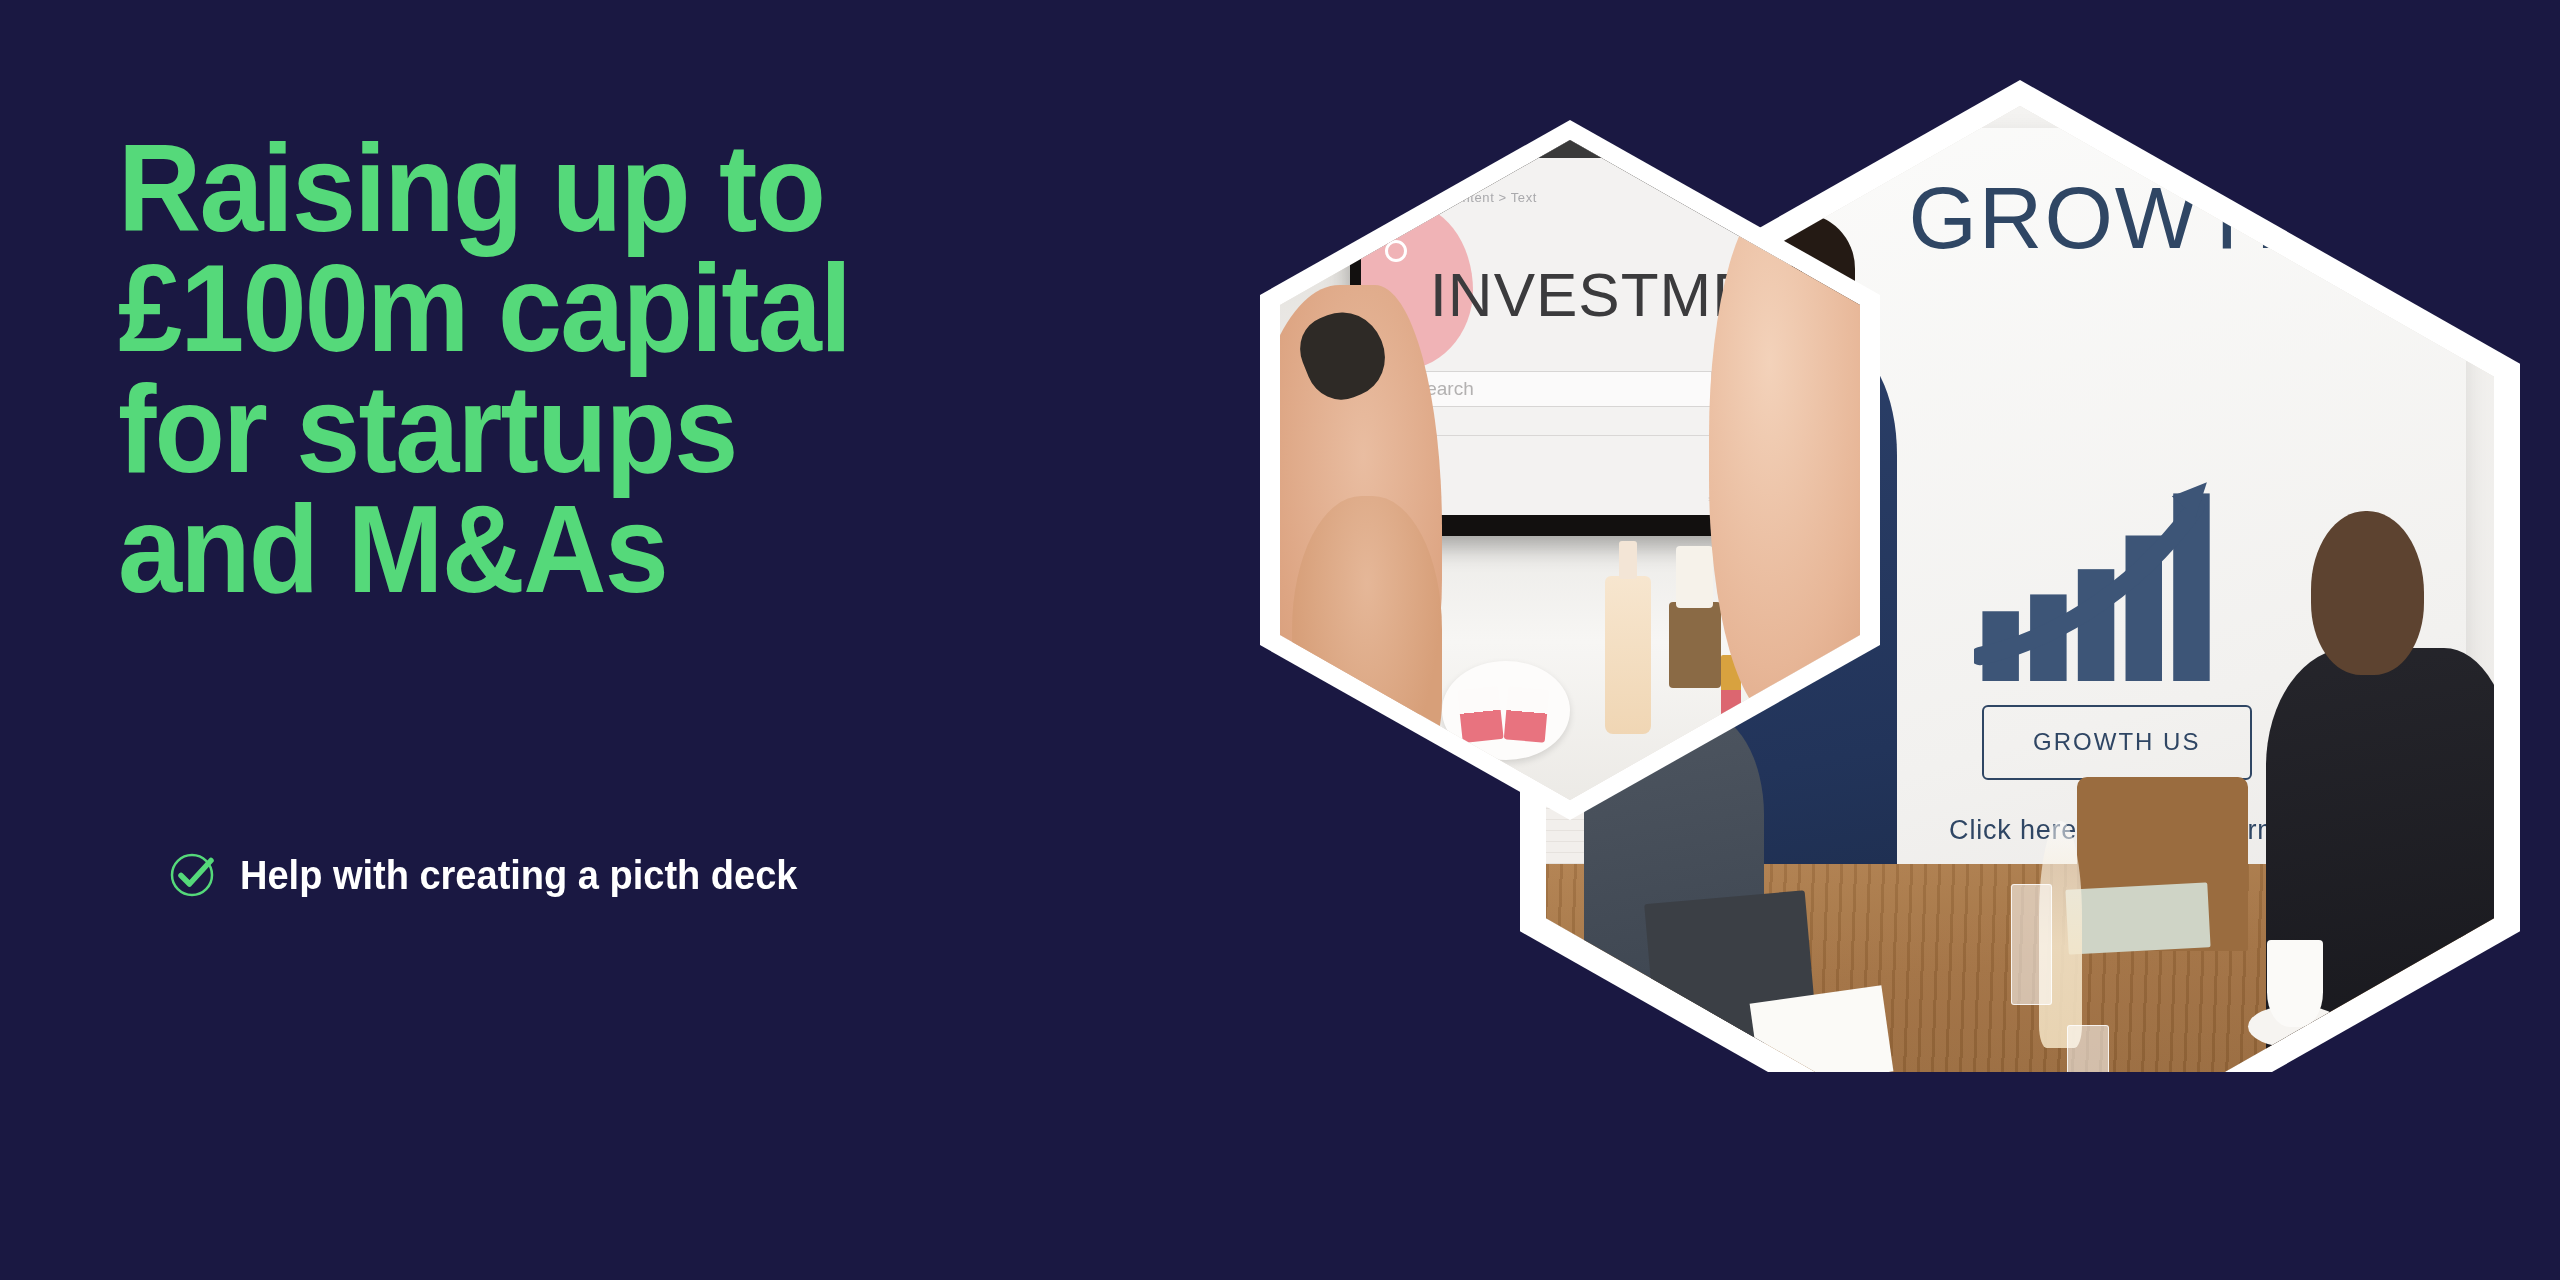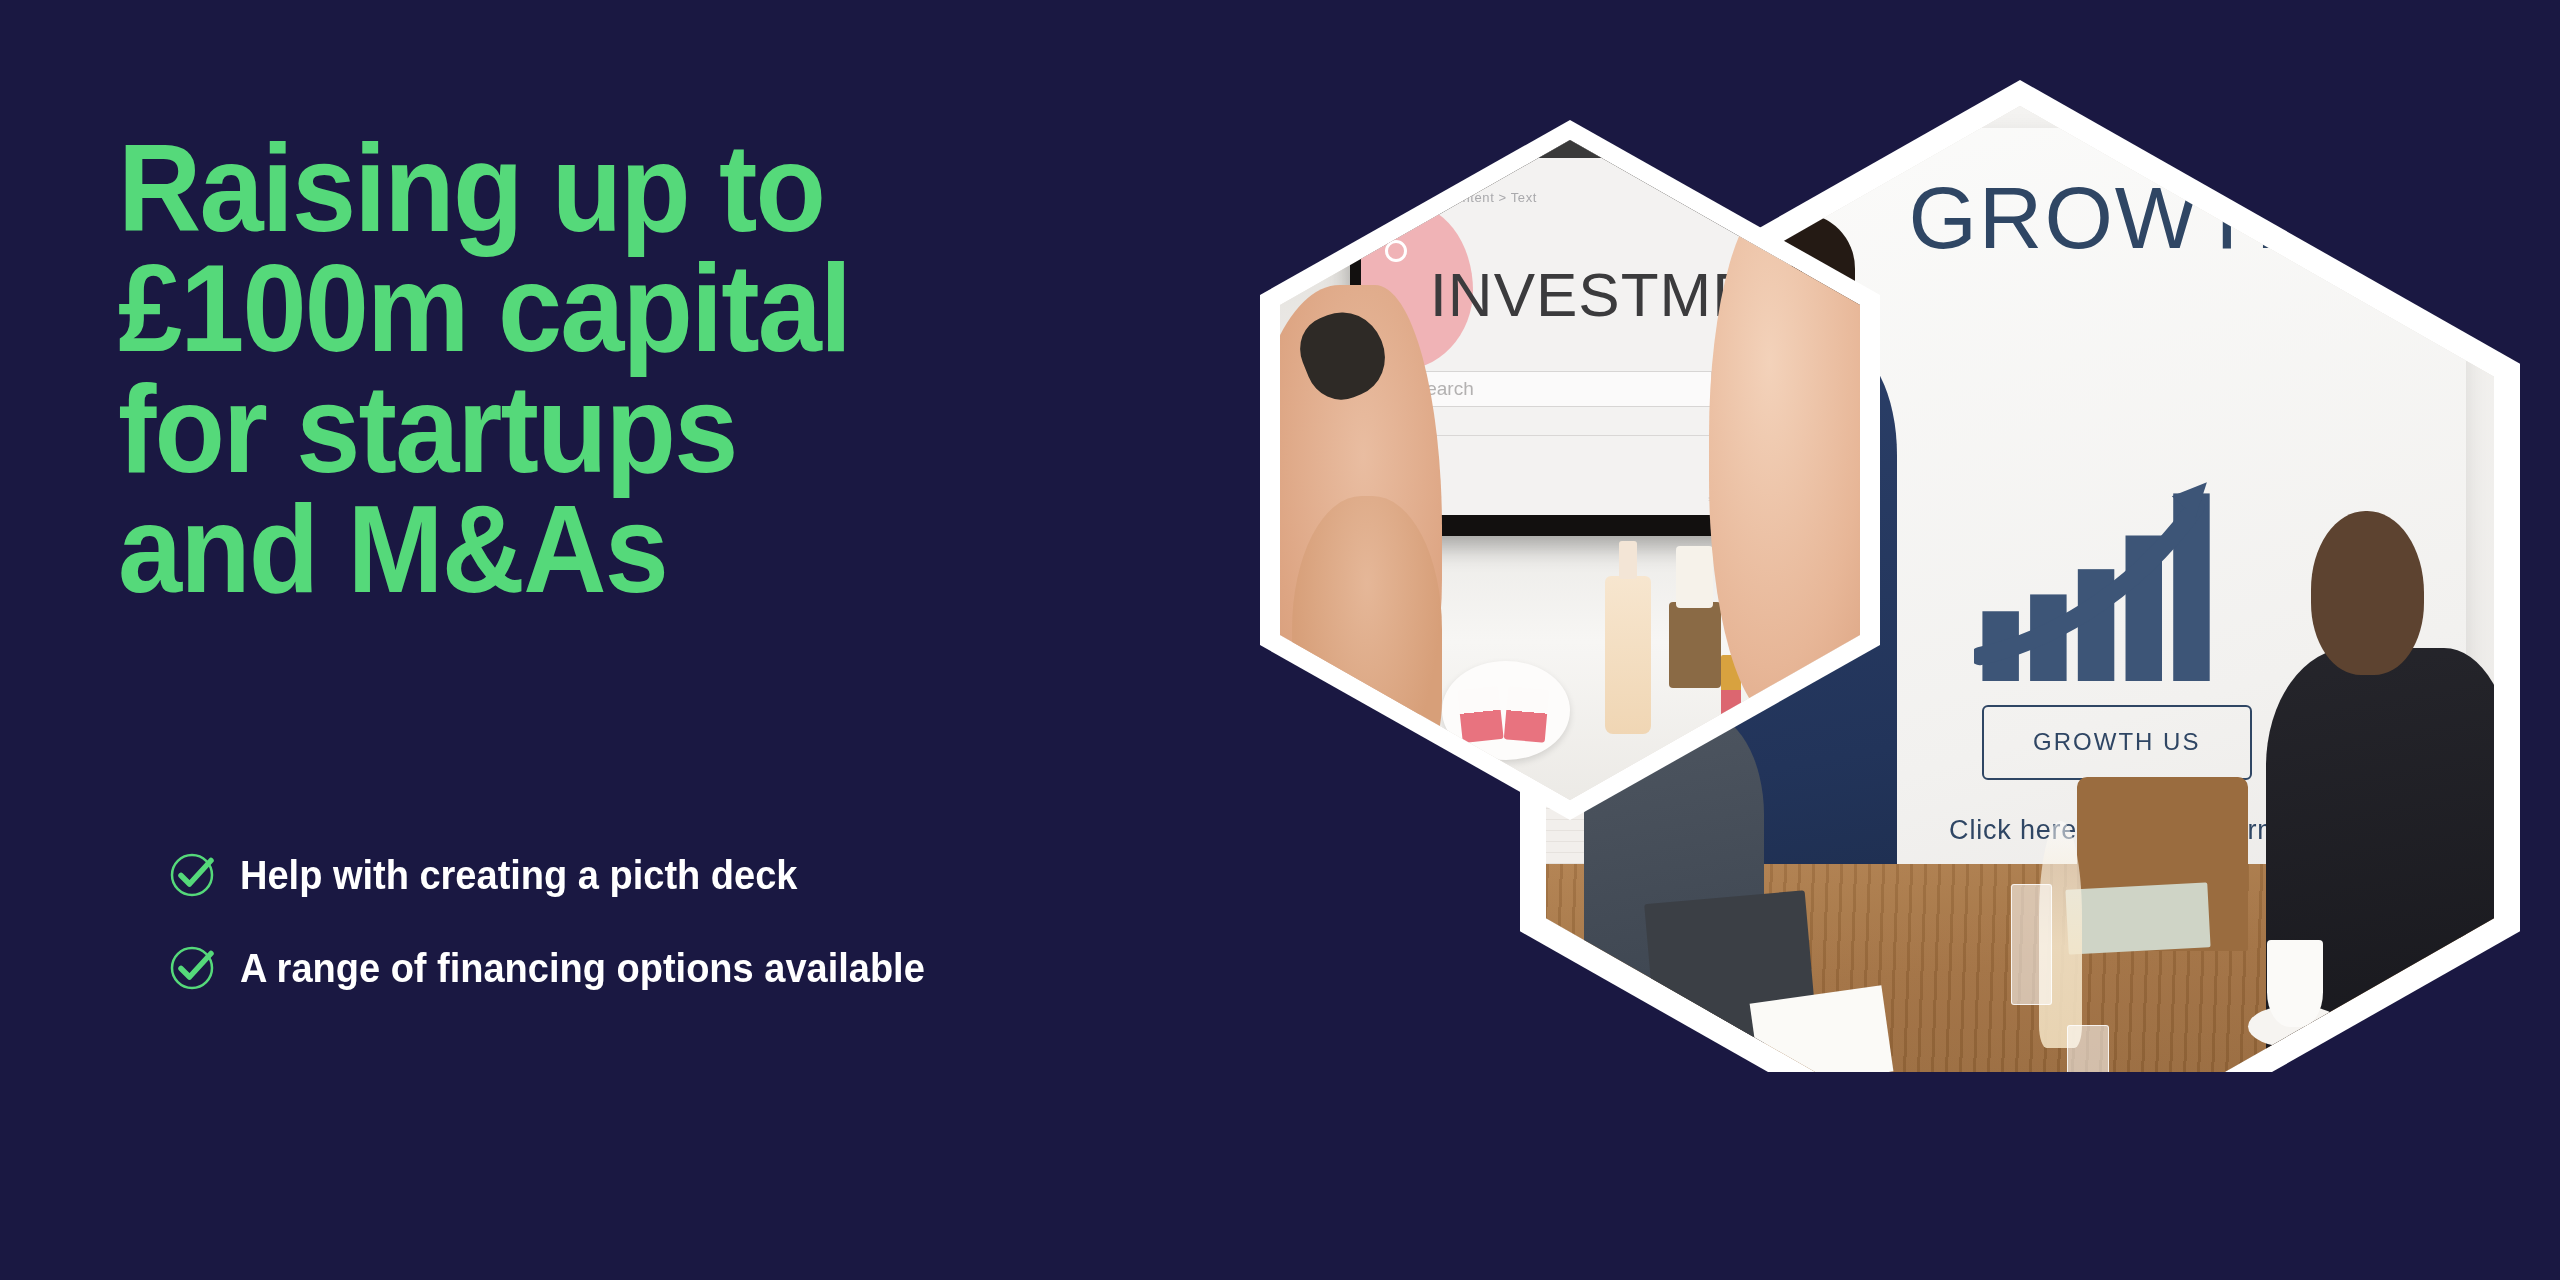--- a/index.html
+++ b/index.html
@@ -475,29 +475,20 @@
     <li class="bullet">
       <span class="check-icon">
         <svg width="46" height="46" viewBox="0 0 46 46">
           <circle cx="22" cy="23" r="20" fill="none" stroke="#55d97a" stroke-width="2.5"></circle>
           <path d="M11 23.5 L19.5 32 L41 8.5" fill="none" stroke="#55d97a" stroke-width="5.5" stroke-linecap="round" stroke-linejoin="round"></path>
         </svg>
       </span>
       <span class="bullet-label">Help with creating a picth deck</span>
     </li>
 
-    <li class="bullet">
-      <span class="check-icon">
-        <svg width="46" height="46" viewBox="0 0 46 46">
-          <circle cx="22" cy="23" r="20" fill="none" stroke="#55d97a" stroke-width="2.5"></circle>
-          <path d="M11 23.5 L19.5 32 L41 8.5" fill="none" stroke="#55d97a" stroke-width="5.5" stroke-linecap="round" stroke-linejoin="round"></path>
-        </svg>
-      </span>
-      <span class="bullet-label">A range of financing options available</span>
-    </li>
 
 
   </ul>
 
   <div class="collage">
 
     <div class="hex hex-outer hex-b">
       <div class="hex-inner">
         <div class="photo photoB">
           <div class="pb-wall"></div>

